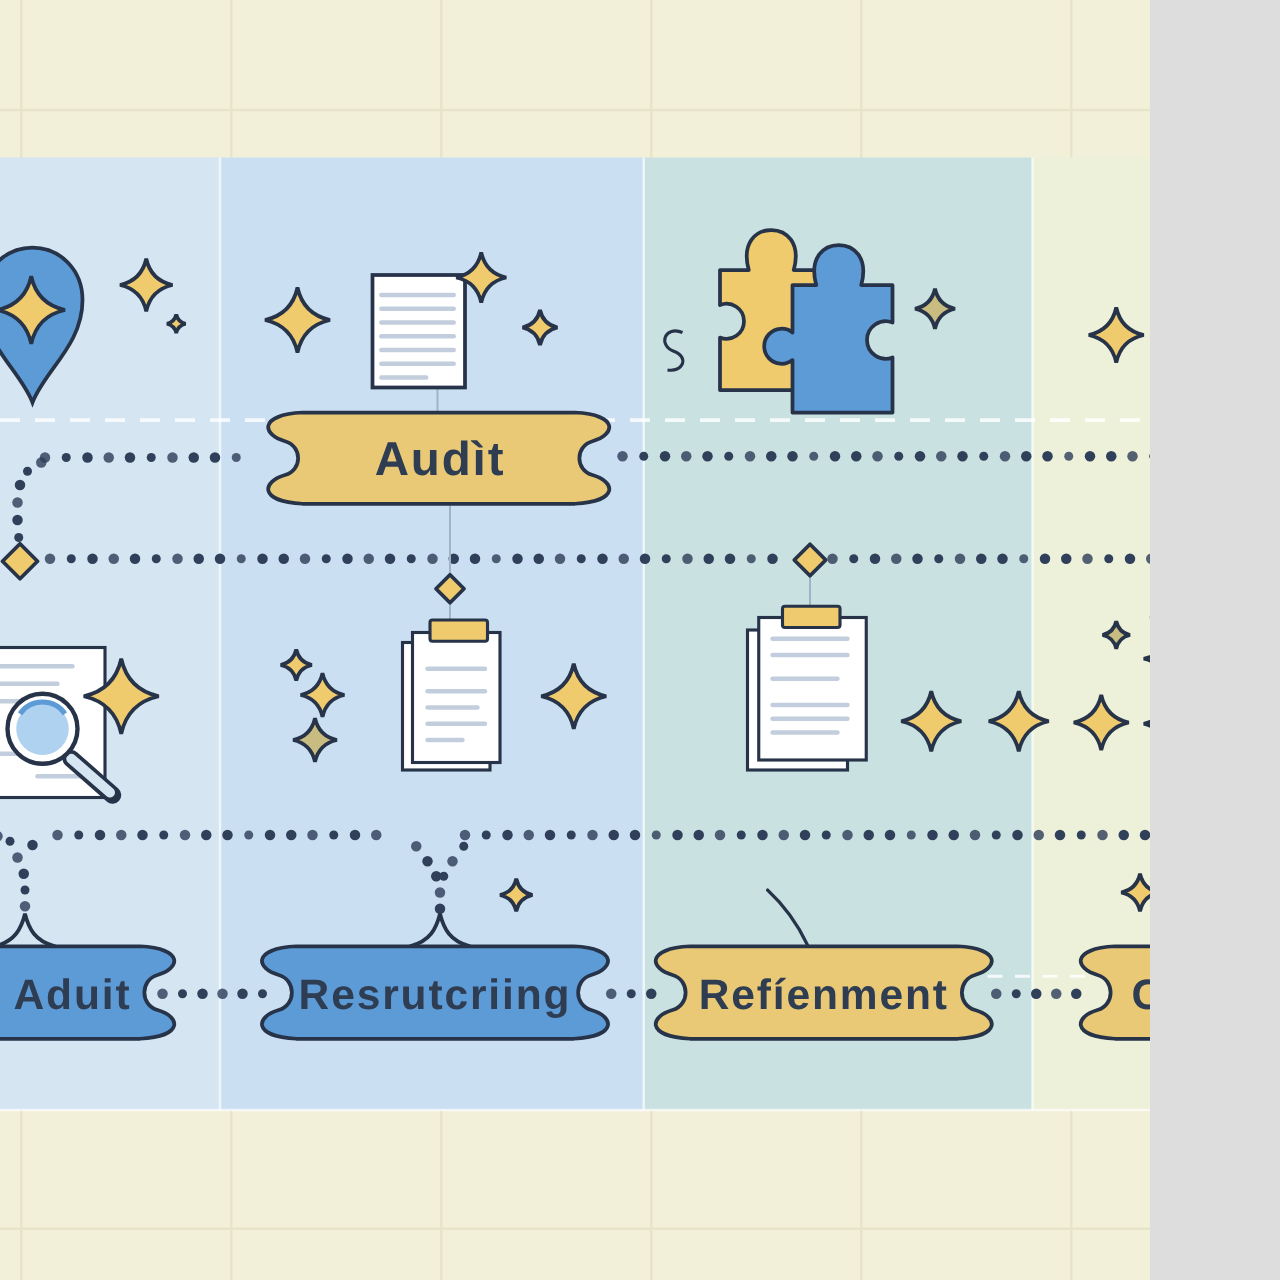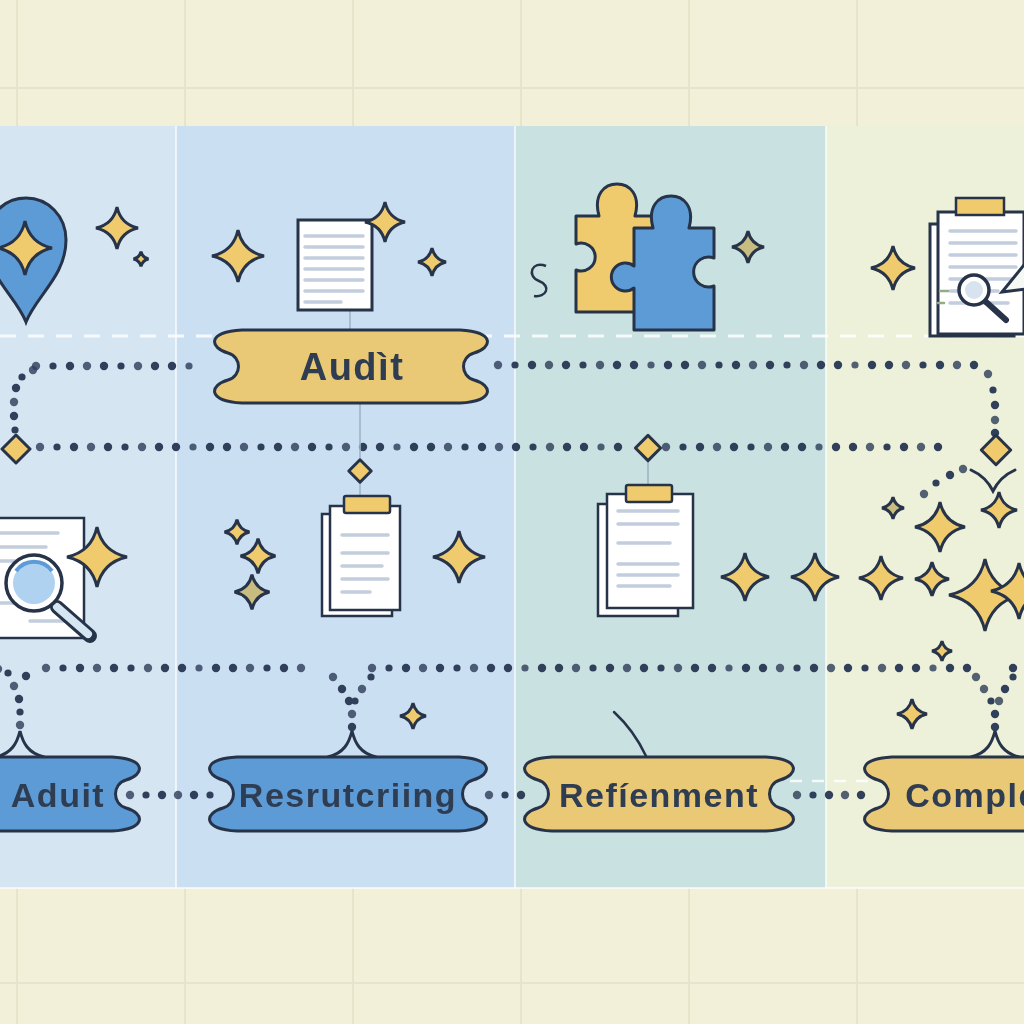--- a/index.html
+++ b/index.html
@@ -1,17 +1,17 @@
 <!DOCTYPE html>
 <html style="--background: #f3f0da; --grid: #e8e4ca; --panel_blue_1: #d5e5f2; --panel_blue_2: #cbdff2; --panel_teal: #c9e1e0; --panel_green: #edf1da; --gold: #efcb6d; --gold_muted: #c8bc80; --banner_gold: #e9c876; --banner_blue: #5d9bd7; --blue: #5d9bd7; --lens_blue: #aed2f0; --outline: #263349; --ink: #2f3d52; --dot: #31405a; --doc_line: #c2cddd; --paper: #ffffff;"><head>
 <meta charset="utf-8">
 <style>
   html,body { margin:0; padding:0; background:#ddd; }
   .stage {
-    position:relative; width:1024px; height:1024px; overflow:hidden;
+    position:relative; width:920px; height:1024px; overflow:hidden;
     background: var(--background);
     font-family: "Liberation Sans", sans-serif;
     text-align: right;
   }
   svg { position:absolute; left:0; top:0; display:block; }
   .banner-text {
     font-family: "Liberation Sans", sans-serif;
     font-weight: 600;
     fill: var(--ink);
     letter-spacing: 1.5px;

